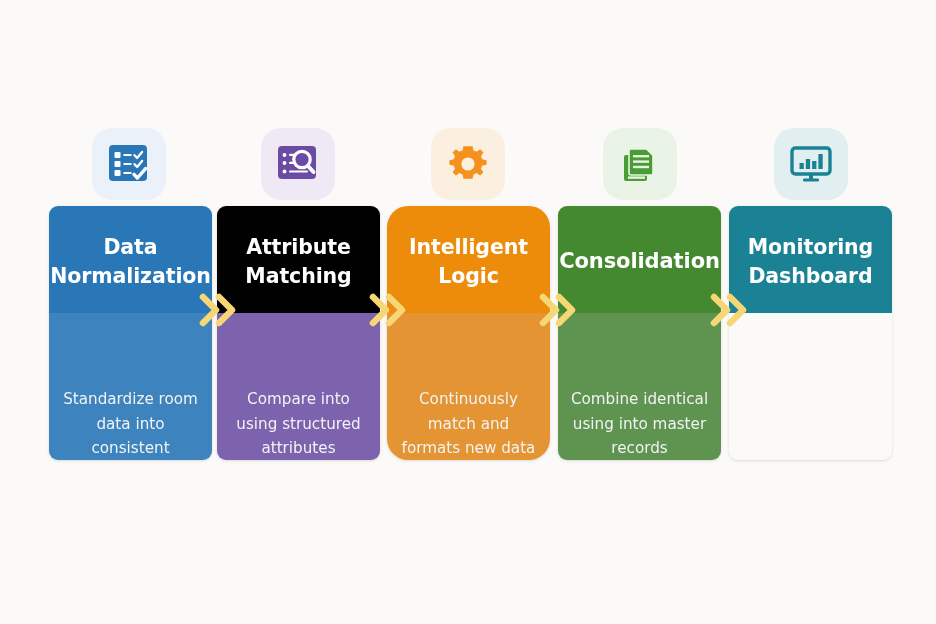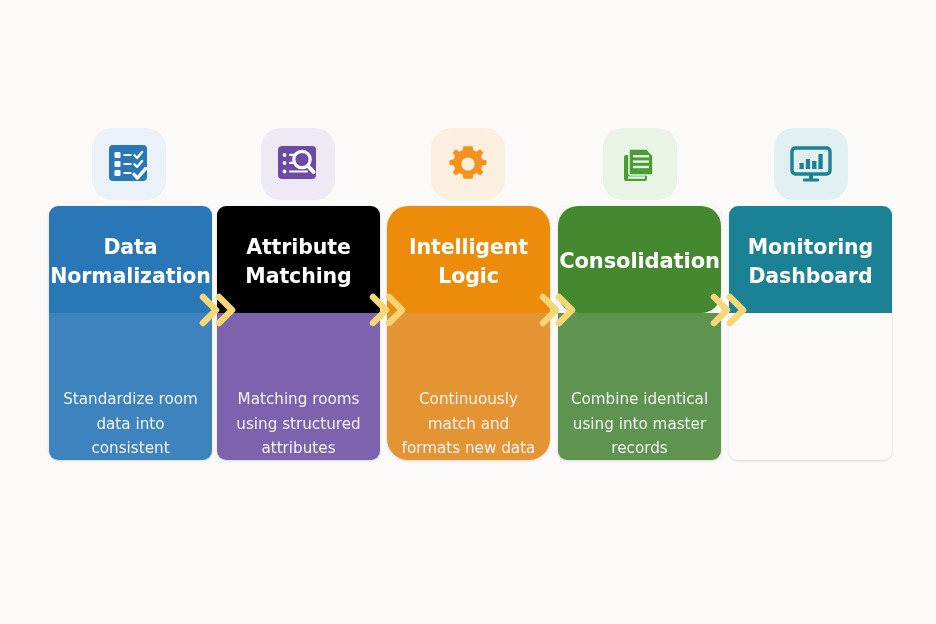--- a/index.html
+++ b/index.html
@@ -80,21 +80,21 @@
     margin-top: 48px;
   }
 
   
   .card-1 .card-head { background: #2a77b8; }
   .card-1 .card-body { background: #3d83bd; }
   .card-2 .card-head { background: #000000; }
   .card-2 .card-body { background: #7d62ad; }
   .card-3 .card-head { background: #ed8b0b; }
   .card-3 .card-body { background: #e59434; }
-  .card-4 .card-head { background: #44882f; border-radius: 20px; }
+  .card-4 .card-head { background: #44882f; }
   .card-4 .card-body { background: #5f9450; }
   .card-5 .card-head { background: #1b8295; }
   .card-5 .card-body { background: #3d8e99; }
 
   
   .card-1 .card-head { align-items: center; }
   .card-4 .card-title { font-size: 21px; }
 
   
   .chevron {
@@ -206,21 +206,21 @@
     <div class="card-body">
       <div class="card-desc">Standardize room data into consistent formats.</div>
     </div>
   </div>
 
   <div class="card card-2">
     <div class="card-head">
       <div class="card-title">Attribute Matching</div>
     </div>
     <div class="card-body">
-      <div class="card-desc">Matching rooms using structured attributes</div>
+      <div class="card-desc">Compare into using structured attributes</div>
     </div>
   </div>
 
   <div class="card card-3">
     <div class="card-head">
       <div class="card-title">Intelligent Logic</div>
     </div>
     <div class="card-body">
       <div class="card-desc">Continuously match and formats new data</div>
     </div>

